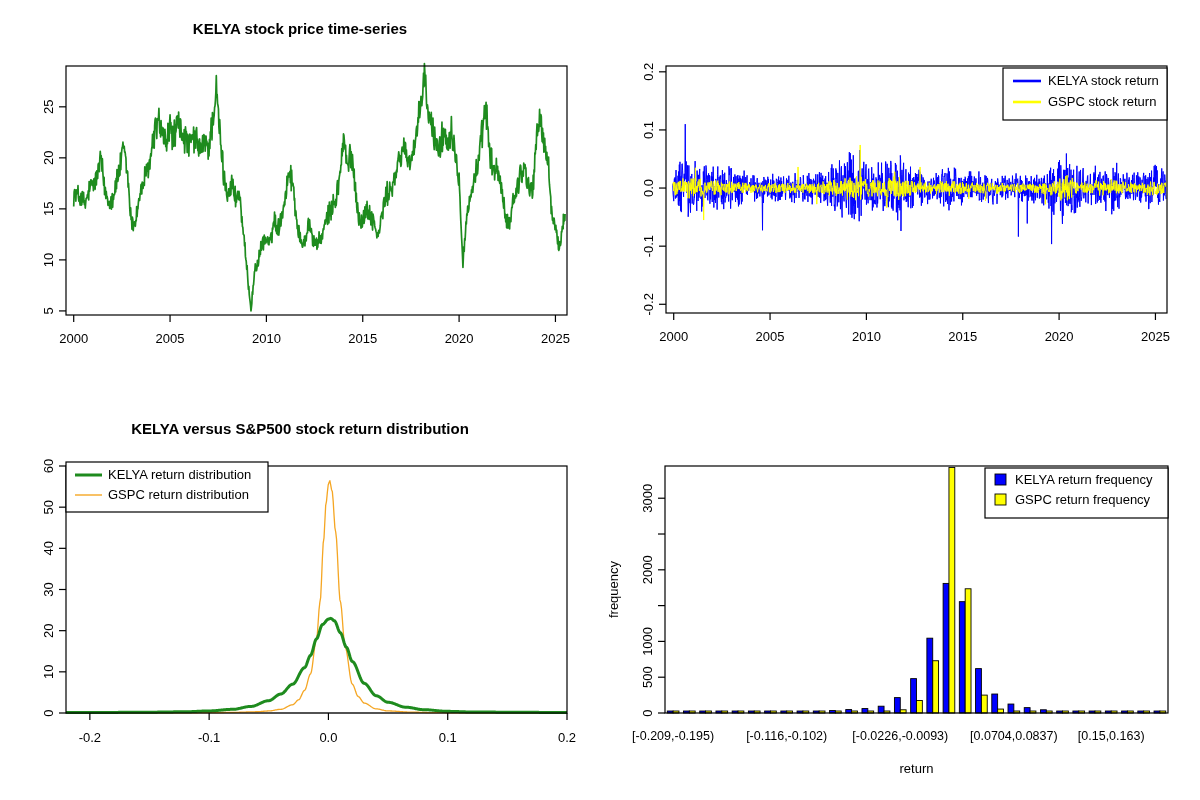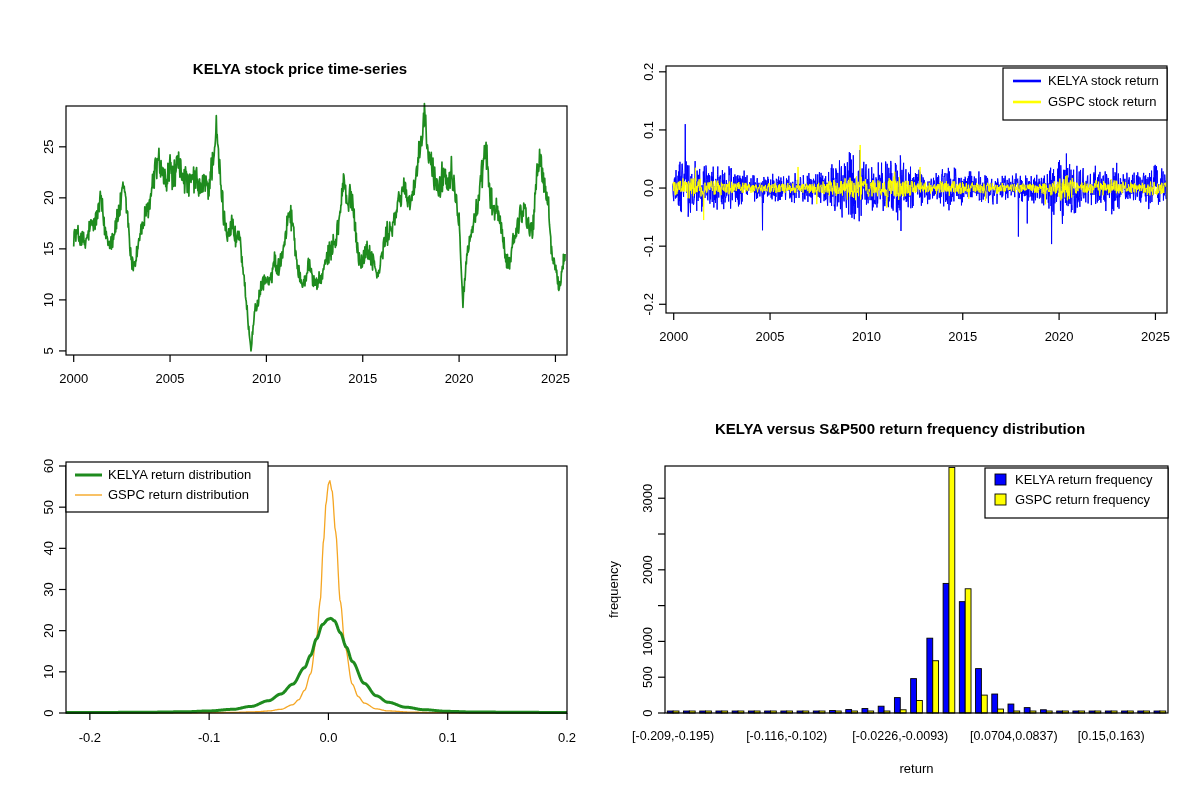--- a/index.html
+++ b/index.html
@@ -1,19 +1,19 @@
 <!DOCTYPE html>
 <html><head>
 <meta charset="utf-8">
 <style>
   html,body{margin:0;padding:0;background:#ffffff;}
   body{width:1200px;height:800px;font-family:"Liberation Sans",sans-serif;color:#000;}
   #grid{position:relative;width:1200px;height:800px;}
   .panel{position:absolute;width:600px;height:400px;}
-  #p1{left:0;top:0;margin-top:40px;} #p2{left:600px;top:0;} #p3{left:0;top:400px;} #p4{left:600px;top:400px;}
+  #p1{left:0;top:0;} #p2{left:600px;top:0;} #p3{left:0;top:400px;} #p4{left:600px;top:400px;}
   .ptitle{position:absolute;left:0;width:600px;text-align:center;top:20px;
           font-size:15px;font-weight:bold;letter-spacing:0px;}
   .svgwrap{position:absolute;left:0;top:0;width:600px;height:400px;}
   svg{display:block;}
   .axlab{font-family:"Liberation Sans",sans-serif;font-size:13px;fill:#000;}
   .leglab{font-family:"Liberation Sans",sans-serif;font-size:13px;fill:#000;}
   .binlab{font-family:"Liberation Sans",sans-serif;font-size:12.5px;fill:#000;}
 </style>
 </head>
 <body>
@@ -85,20 +85,21 @@
             <line x1="413" y1="81" x2="441" y2="81" stroke="#0000FF" stroke-width="2.6"></line>
             <text x="448" y="85" class="leglab" text-anchor="start">KELYA stock return</text>
             <line x1="413" y1="102" x2="441" y2="102" stroke="#FFFF00" stroke-width="2.6"></line>
             <text x="448" y="106" class="leglab" text-anchor="start">GSPC stock return</text>
           </g>
         </svg>
       </div>
   </div>
 
   <div class="panel" id="p3">
+    <div class="ptitle">KELYA versus S&amp;P500 stock return distribution</div>
     <div class="svgwrap">
         <svg id="svg-dist" width="600" height="400">
           <line x1="68" y1="313" x2="565" y2="313" stroke="#bdbdbd" stroke-width="1.6"></line>
           <path d="M66.00 312.92 L66.84 312.92 L67.67 312.92 L68.50 312.92 L69.34 312.92 L70.17 312.92 L71.01 312.92 L71.84 312.92 L72.68 312.92 L73.52 312.92 L74.35 312.92 L75.19 312.92 L76.02 312.92 L76.85 312.92 L77.69 312.92 L78.53 312.92 L79.36 312.92 L80.19 312.92 L81.03 312.92 L81.87 312.92 L82.70 312.92 L83.53 312.92 L84.37 312.92 L85.20 312.92 L86.04 312.92 L86.87 312.92 L87.71 312.92 L88.55 312.92 L89.38 312.92 L90.22 312.92 L91.05 312.92 L91.88 312.92 L92.72 312.92 L93.56 312.92 L94.39 312.92 L95.22 312.92 L96.06 312.92 L96.90 312.92 L97.73 312.92 L98.57 312.92 L99.40 312.92 L100.23 312.92 L101.07 312.92 L101.91 312.92 L102.74 312.92 L103.57 312.92 L104.41 312.92 L105.25 312.92 L106.08 312.92 L106.91 312.92 L107.75 312.92 L108.59 312.92 L109.42 312.92 L110.25 312.92 L111.09 312.92 L111.93 312.92 L112.76 312.92 L113.60 312.92 L114.43 312.92 L115.27 312.92 L116.10 312.92 L116.93 312.92 L117.77 312.92 L118.60 312.92 L119.44 312.91 L120.28 312.91 L121.11 312.91 L121.94 312.91 L122.78 312.91 L123.62 312.91 L124.45 312.91 L125.28 312.91 L126.12 312.91 L126.96 312.90 L127.79 312.90 L128.63 312.90 L129.46 312.90 L130.30 312.90 L131.13 312.90 L131.96 312.90 L132.80 312.90 L133.63 312.89 L134.47 312.89 L135.31 312.89 L136.14 312.89 L136.97 312.89 L137.81 312.89 L138.65 312.89 L139.48 312.88 L140.31 312.88 L141.15 312.88 L141.99 312.88 L142.82 312.88 L143.66 312.88 L144.49 312.88 L145.32 312.88 L146.16 312.88 L146.99 312.88 L147.83 312.88 L148.66 312.88 L149.50 312.88 L150.33 312.88 L151.17 312.88 L152.01 312.88 L152.84 312.87 L153.67 312.87 L154.51 312.87 L155.34 312.87 L156.18 312.87 L157.01 312.87 L157.85 312.87 L158.69 312.86 L159.52 312.86 L160.36 312.86 L161.19 312.86 L162.02 312.85 L162.86 312.85 L163.69 312.85 L164.53 312.85 L165.37 312.84 L166.20 312.84 L167.04 312.84 L167.87 312.83 L168.71 312.83 L169.54 312.83 L170.37 312.83 L171.21 312.82 L172.05 312.82 L172.88 312.82 L173.72 312.81 L174.55 312.81 L175.38 312.81 L176.22 312.81 L177.06 312.81 L177.89 312.80 L178.72 312.80 L179.56 312.80 L180.39 312.80 L181.23 312.80 L182.06 312.80 L182.90 312.80 L183.74 312.79 L184.57 312.79 L185.41 312.79 L186.24 312.79 L187.07 312.79 L187.91 312.79 L188.75 312.79 L189.58 312.78 L190.41 312.78 L191.25 312.77 L192.09 312.77 L192.92 312.76 L193.75 312.76 L194.59 312.75 L195.43 312.75 L196.26 312.74 L197.10 312.73 L197.93 312.73 L198.76 312.72 L199.60 312.71 L200.44 312.71 L201.27 312.70 L202.10 312.70 L202.94 312.69 L203.78 312.69 L204.61 312.68 L205.44 312.68 L206.28 312.68 L207.11 312.67 L207.95 312.67 L208.79 312.67 L209.62 312.67 L210.46 312.67 L211.29 312.66 L212.12 312.66 L212.96 312.65 L213.79 312.64 L214.63 312.63 L215.47 312.62 L216.30 312.61 L217.13 312.60 L217.97 312.58 L218.81 312.57 L219.64 312.55 L220.47 312.54 L221.31 312.52 L222.15 312.51 L222.98 312.49 L223.82 312.48 L224.65 312.46 L225.49 312.45 L226.32 312.44 L227.16 312.43 L227.99 312.42 L228.83 312.41 L229.66 312.40 L230.50 312.39 L231.33 312.39 L232.16 312.38 L233.00 312.38 L233.83 312.38 L234.67 312.37 L235.50 312.36 L236.34 312.35 L237.18 312.33 L238.01 312.31 L238.85 312.29 L239.68 312.26 L240.51 312.24 L241.35 312.21 L242.18 312.18 L243.02 312.15 L243.85 312.12 L244.69 312.08 L245.53 312.05 L246.36 312.02 L247.20 311.99 L248.03 311.96 L248.87 311.93 L249.70 311.90 L250.53 311.87 L251.37 311.85 L252.20 311.83 L253.04 311.81 L253.88 311.79 L254.71 311.78 L255.55 311.77 L256.38 311.77 L257.21 311.76 L258.05 311.74 L258.88 311.70 L259.72 311.65 L260.56 311.58 L261.39 311.50 L262.23 311.41 L263.06 311.33 L263.89 311.24 L264.73 311.16 L265.56 311.09 L266.40 311.03 L267.24 310.98 L268.07 310.95 L268.90 310.94 L269.74 310.91 L270.57 310.84 L271.41 310.74 L272.25 310.61 L273.08 310.46 L273.91 310.29 L274.75 310.12 L275.59 309.95 L276.42 309.78 L277.25 309.63 L278.09 309.50 L278.92 309.40 L279.76 309.32 L280.60 309.30 L281.43 309.25 L282.26 309.09 L283.10 308.82 L283.93 308.48 L284.77 308.08 L285.61 307.64 L286.44 307.17 L287.28 306.69 L288.11 306.23 L288.95 305.80 L289.78 305.42 L290.62 305.11 L291.45 304.89 L292.28 304.78 L293.12 304.68 L293.96 304.15 L294.79 303.31 L295.63 302.30 L296.46 301.29 L297.29 300.44 L298.13 299.92 L298.96 299.73 L299.80 298.84 L300.63 297.29 L301.47 295.38 L302.31 293.42 L303.14 291.73 L303.98 290.62 L304.81 290.28 L305.64 288.95 L306.48 286.38 L307.31 283.11 L308.15 279.69 L308.99 276.65 L309.82 274.55 L310.65 273.85 L311.49 271.49 L312.32 266.33 L313.16 259.53 L314.00 252.23 L314.83 245.59 L315.66 240.77 L316.50 238.90 L317.34 233.79 L318.17 222.22 L319.00 209.85 L319.84 202.32 L320.68 197.28 L321.51 180.11 L322.35 158.92 L323.18 143.10 L324.01 137.85 L324.85 121.57 L325.69 105.30 L326.52 101.12 L327.35 92.40 L328.19 85.04 L329.03 82.47 L329.86 80.70 L330.69 84.78 L331.53 89.63 L332.37 91.85 L333.20 101.37 L334.04 115.38 L334.87 127.59 L335.71 132.00 L336.54 139.14 L337.38 154.01 L338.21 172.09 L339.04 188.88 L339.88 199.89 L340.71 202.58 L341.55 208.93 L342.38 219.44 L343.22 231.19 L344.06 241.29 L344.89 246.81 L345.73 247.86 L346.56 250.99 L347.39 255.93 L348.23 261.98 L349.07 268.43 L349.90 274.58 L350.74 279.72 L351.57 283.15 L352.40 284.20 L353.24 285.03 L354.07 286.85 L354.91 289.25 L355.74 291.83 L356.58 294.17 L357.42 295.87 L358.25 296.53 L359.08 296.88 L359.92 297.79 L360.75 299.04 L361.59 300.42 L362.43 301.70 L363.26 302.67 L364.10 303.11 L364.93 303.18 L365.77 303.39 L366.60 303.72 L367.43 304.15 L368.27 304.67 L369.10 305.23 L369.94 305.83 L370.77 306.43 L371.61 307.02 L372.44 307.57 L373.28 308.05 L374.12 308.44 L374.95 308.72 L375.79 308.87 L376.62 308.89 L377.46 308.95 L378.29 309.06 L379.13 309.20 L379.96 309.38 L380.79 309.58 L381.63 309.79 L382.47 310.01 L383.30 310.22 L384.13 310.42 L384.97 310.60 L385.81 310.75 L386.64 310.86 L387.47 310.93 L388.31 310.94 L389.14 310.95 L389.98 310.96 L390.81 310.99 L391.65 311.02 L392.49 311.05 L393.32 311.09 L394.15 311.14 L394.99 311.19 L395.82 311.25 L396.66 311.31 L397.50 311.37 L398.33 311.43 L399.17 311.49 L400.00 311.56 L400.83 311.62 L401.67 311.69 L402.50 311.75 L403.34 311.81 L404.18 311.87 L405.01 311.93 L405.85 311.98 L406.68 312.02 L407.52 312.07 L408.35 312.10 L409.18 312.13 L410.02 312.15 L410.86 312.17 L411.69 312.18 L412.52 312.18 L413.36 312.18 L414.20 312.19 L415.03 312.20 L415.86 312.21 L416.70 312.23 L417.54 312.25 L418.37 312.27 L419.20 312.29 L420.04 312.31 L420.88 312.33 L421.71 312.36 L422.54 312.38 L423.38 312.41 L424.21 312.43 L425.05 312.46 L425.88 312.49 L426.72 312.51 L427.56 312.53 L428.39 312.56 L429.23 312.58 L430.06 312.60 L430.90 312.62 L431.73 312.63 L432.56 312.65 L433.40 312.66 L434.24 312.66 L435.07 312.67 L435.91 312.67 L436.74 312.67 L437.57 312.67 L438.41 312.68 L439.25 312.68 L440.08 312.68 L440.91 312.69 L441.75 312.70 L442.59 312.70 L443.42 312.71 L444.25 312.72 L445.09 312.73 L445.93 312.73 L446.76 312.74 L447.59 312.75 L448.43 312.76 L449.26 312.77 L450.10 312.78 L450.93 312.79 L451.77 312.79 L452.60 312.80 L453.44 312.81 L454.27 312.81 L455.11 312.82 L455.94 312.82 L456.78 312.83 L457.62 312.83 L458.45 312.83 L459.29 312.84 L460.12 312.84 L460.96 312.84 L461.79 312.84 L462.63 312.84 L463.46 312.84 L464.30 312.84 L465.13 312.84 L465.96 312.84 L466.80 312.84 L467.63 312.84 L468.47 312.84 L469.30 312.84 L470.14 312.85 L470.98 312.85 L471.81 312.85 L472.64 312.85 L473.48 312.85 L474.32 312.85 L475.15 312.86 L475.99 312.86 L476.82 312.86 L477.66 312.86 L478.49 312.86 L479.32 312.87 L480.16 312.87 L481.00 312.87 L481.83 312.87 L482.66 312.87 L483.50 312.88 L484.33 312.88 L485.17 312.88 L486.00 312.88 L486.84 312.89 L487.68 312.89 L488.51 312.89 L489.35 312.89 L490.18 312.89 L491.02 312.90 L491.85 312.90 L492.69 312.90 L493.52 312.90 L494.36 312.90 L495.19 312.90 L496.03 312.91 L496.86 312.91 L497.69 312.91 L498.53 312.91 L499.37 312.91 L500.20 312.91 L501.03 312.91 L501.87 312.91 L502.71 312.92 L503.54 312.92 L504.38 312.92 L505.21 312.92 L506.05 312.92 L506.88 312.92 L507.72 312.92 L508.55 312.92 L509.38 312.92 L510.22 312.92 L511.06 312.92 L511.89 312.92 L512.73 312.92 L513.56 312.92 L514.39 312.92 L515.23 312.92 L516.07 312.92 L516.90 312.92 L517.73 312.92 L518.57 312.92 L519.40 312.92 L520.24 312.92 L521.08 312.92 L521.91 312.92 L522.75 312.92 L523.58 312.93 L524.41 312.93 L525.25 312.93 L526.09 312.93 L526.92 312.93 L527.76 312.93 L528.59 312.93 L529.42 312.93 L530.26 312.93 L531.10 312.93 L531.93 312.93 L532.76 312.93 L533.60 312.93 L534.43 312.94 L535.27 312.94 L536.11 312.94 L536.94 312.94 L537.77 312.94 L538.61 312.94 L539.44 312.94 L540.28 312.94 L541.12 312.94 L541.95 312.94 L542.79 312.94 L543.62 312.94 L544.46 312.95 L545.29 312.95 L546.13 312.95 L546.96 312.95 L547.80 312.95 L548.63 312.95 L549.47 312.95 L550.30 312.95 L551.13 312.95 L551.97 312.95 L552.80 312.95 L553.64 312.95 L554.47 312.95 L555.31 312.95 L556.14 312.96 L556.98 312.96 L557.82 312.96 L558.65 312.96 L559.49 312.96 L560.32 312.96 L561.15 312.96 L561.99 312.96 L562.83 312.96 L563.66 312.96 L564.50 312.96 L565.33 312.96 L566.16 312.96 L567.00 312.96 " fill="none" stroke="#F5A623" stroke-width="1.3" stroke-linejoin="round"></path>
           <path d="M66.00 312.59 L66.84 312.59 L67.67 312.59 L68.50 312.59 L69.34 312.59 L70.17 312.58 L71.01 312.58 L71.84 312.58 L72.68 312.58 L73.52 312.57 L74.35 312.57 L75.19 312.57 L76.02 312.56 L76.85 312.56 L77.69 312.56 L78.53 312.55 L79.36 312.55 L80.19 312.54 L81.03 312.54 L81.87 312.54 L82.70 312.53 L83.53 312.53 L84.37 312.52 L85.20 312.52 L86.04 312.51 L86.87 312.50 L87.71 312.50 L88.55 312.49 L89.38 312.49 L90.22 312.48 L91.05 312.48 L91.88 312.47 L92.72 312.47 L93.56 312.46 L94.39 312.46 L95.22 312.45 L96.06 312.45 L96.90 312.44 L97.73 312.44 L98.57 312.43 L99.40 312.43 L100.23 312.42 L101.07 312.42 L101.91 312.41 L102.74 312.41 L103.57 312.41 L104.41 312.40 L105.25 312.40 L106.08 312.40 L106.91 312.39 L107.75 312.39 L108.59 312.39 L109.42 312.39 L110.25 312.39 L111.09 312.38 L111.93 312.38 L112.76 312.38 L113.60 312.38 L114.43 312.38 L115.27 312.38 L116.10 312.38 L116.93 312.38 L117.77 312.38 L118.60 312.37 L119.44 312.37 L120.28 312.36 L121.11 312.36 L121.94 312.35 L122.78 312.35 L123.62 312.34 L124.45 312.34 L125.28 312.33 L126.12 312.33 L126.96 312.32 L127.79 312.31 L128.63 312.31 L129.46 312.30 L130.30 312.29 L131.13 312.28 L131.96 312.28 L132.80 312.27 L133.63 312.26 L134.47 312.26 L135.31 312.25 L136.14 312.24 L136.97 312.23 L137.81 312.23 L138.65 312.22 L139.48 312.22 L140.31 312.21 L141.15 312.21 L141.99 312.20 L142.82 312.20 L143.66 312.19 L144.49 312.19 L145.32 312.18 L146.16 312.18 L146.99 312.18 L147.83 312.18 L148.66 312.18 L149.50 312.18 L150.33 312.18 L151.17 312.17 L152.01 312.17 L152.84 312.17 L153.67 312.16 L154.51 312.15 L155.34 312.15 L156.18 312.14 L157.01 312.13 L157.85 312.12 L158.69 312.11 L159.52 312.10 L160.36 312.09 L161.19 312.07 L162.02 312.06 L162.86 312.05 L163.69 312.03 L164.53 312.02 L165.37 312.01 L166.20 311.99 L167.04 311.98 L167.87 311.96 L168.71 311.95 L169.54 311.93 L170.37 311.92 L171.21 311.91 L172.05 311.89 L172.88 311.88 L173.72 311.87 L174.55 311.85 L175.38 311.84 L176.22 311.83 L177.06 311.82 L177.89 311.81 L178.72 311.80 L179.56 311.79 L180.39 311.79 L181.23 311.78 L182.06 311.77 L182.90 311.77 L183.74 311.77 L184.57 311.77 L185.41 311.76 L186.24 311.76 L187.07 311.75 L187.91 311.74 L188.75 311.72 L189.58 311.69 L190.41 311.67 L191.25 311.64 L192.09 311.60 L192.92 311.57 L193.75 311.53 L194.59 311.49 L195.43 311.45 L196.26 311.40 L197.10 311.36 L197.93 311.32 L198.76 311.27 L199.60 311.23 L200.44 311.19 L201.27 311.15 L202.10 311.11 L202.94 311.08 L203.78 311.05 L204.61 311.02 L205.44 310.99 L206.28 310.97 L207.11 310.96 L207.95 310.95 L208.79 310.94 L209.62 310.94 L210.46 310.93 L211.29 310.90 L212.12 310.87 L212.96 310.83 L213.79 310.78 L214.63 310.72 L215.47 310.66 L216.30 310.59 L217.13 310.51 L217.97 310.43 L218.81 310.35 L219.64 310.27 L220.47 310.18 L221.31 310.09 L222.15 310.01 L222.98 309.92 L223.82 309.84 L224.65 309.76 L225.49 309.68 L226.32 309.61 L227.16 309.54 L227.99 309.48 L228.83 309.43 L229.66 309.38 L230.50 309.35 L231.33 309.32 L232.16 309.30 L233.00 309.30 L233.83 309.28 L234.67 309.22 L235.50 309.14 L236.34 309.03 L237.18 308.90 L238.01 308.74 L238.85 308.57 L239.68 308.39 L240.51 308.20 L241.35 308.00 L242.18 307.80 L243.02 307.60 L243.85 307.40 L244.69 307.21 L245.53 307.04 L246.36 306.87 L247.20 306.73 L248.03 306.61 L248.87 306.52 L249.70 306.45 L250.53 306.42 L251.37 306.40 L252.20 306.32 L253.04 306.18 L253.88 305.99 L254.71 305.74 L255.55 305.45 L256.38 305.12 L257.21 304.76 L258.05 304.38 L258.88 303.99 L259.72 303.59 L260.56 303.19 L261.39 302.79 L262.23 302.41 L263.06 302.04 L263.89 301.71 L264.73 301.40 L265.56 301.14 L266.40 300.93 L267.24 300.77 L268.07 300.68 L268.90 300.65 L269.74 300.53 L270.57 300.25 L271.41 299.83 L272.25 299.31 L273.08 298.70 L273.91 298.04 L274.75 297.36 L275.59 296.67 L276.42 296.01 L277.25 295.40 L278.09 294.88 L278.92 294.46 L279.76 294.18 L280.60 294.07 L281.43 293.96 L282.26 293.61 L283.10 293.04 L283.93 292.29 L284.77 291.41 L285.61 290.44 L286.44 289.42 L287.28 288.38 L288.11 287.38 L288.95 286.44 L289.78 285.62 L290.62 284.94 L291.45 284.46 L292.28 284.21 L293.12 284.11 L293.96 283.63 L294.79 282.77 L295.63 281.61 L296.46 280.20 L297.29 278.62 L298.13 276.94 L298.96 275.21 L299.80 273.51 L300.63 271.91 L301.47 270.48 L302.31 269.27 L303.14 268.37 L303.98 267.84 L304.81 267.66 L305.64 266.66 L306.48 264.73 L307.31 262.28 L308.15 259.71 L308.99 257.44 L309.82 255.86 L310.65 255.35 L311.49 254.24 L312.32 251.81 L313.16 248.61 L314.00 245.17 L314.83 242.05 L315.66 239.78 L316.50 238.90 L317.34 238.13 L318.17 236.14 L319.00 233.41 L319.84 230.41 L320.68 227.60 L321.51 225.48 L322.35 224.51 L323.18 224.28 L324.01 223.59 L324.85 222.61 L325.69 221.50 L326.52 220.43 L327.35 219.60 L328.19 219.17 L329.03 219.01 L329.86 218.61 L330.69 218.32 L331.53 218.57 L332.37 219.31 L333.20 220.15 L334.04 220.72 L334.87 221.00 L335.71 222.27 L336.54 224.31 L337.38 226.76 L338.21 229.20 L339.04 231.25 L339.88 232.51 L340.71 232.87 L341.55 234.22 L342.38 236.59 L343.22 239.50 L344.06 242.47 L344.89 245.04 L345.73 246.73 L346.56 247.20 L347.39 248.37 L348.23 250.62 L349.07 253.47 L349.90 256.47 L350.74 259.13 L351.57 260.97 L352.40 261.55 L353.24 261.94 L354.07 262.87 L354.91 264.25 L355.74 265.98 L356.58 267.99 L357.42 270.17 L358.25 272.45 L359.08 274.73 L359.92 276.91 L360.75 278.92 L361.59 280.66 L362.43 282.03 L363.26 282.96 L364.10 283.35 L364.93 283.49 L365.77 283.93 L366.60 284.64 L367.43 285.57 L368.27 286.67 L369.10 287.89 L369.94 289.16 L370.77 290.46 L371.61 291.72 L372.44 292.89 L373.28 293.92 L374.12 294.76 L374.95 295.36 L375.79 295.68 L376.62 295.74 L377.46 295.93 L378.29 296.27 L379.13 296.74 L379.96 297.30 L380.79 297.93 L381.63 298.61 L382.47 299.30 L383.30 299.98 L384.13 300.62 L384.97 301.19 L385.81 301.67 L386.64 302.03 L387.47 302.25 L388.31 302.30 L389.14 302.35 L389.98 302.45 L390.81 302.61 L391.65 302.81 L392.49 303.05 L393.32 303.32 L394.15 303.62 L394.99 303.94 L395.82 304.28 L396.66 304.62 L397.50 304.96 L398.33 305.31 L399.17 305.64 L400.00 305.96 L400.83 306.25 L401.67 306.52 L402.50 306.75 L403.34 306.95 L404.18 307.10 L405.01 307.20 L405.85 307.24 L406.68 307.25 L407.52 307.29 L408.35 307.36 L409.18 307.45 L410.02 307.56 L410.86 307.69 L411.69 307.83 L412.52 307.99 L413.36 308.15 L414.20 308.32 L415.03 308.50 L415.86 308.67 L416.70 308.84 L417.54 309.00 L418.37 309.15 L419.20 309.29 L420.04 309.42 L420.88 309.52 L421.71 309.61 L422.54 309.67 L423.38 309.70 L424.21 309.71 L425.05 309.72 L425.88 309.74 L426.72 309.77 L427.56 309.81 L428.39 309.86 L429.23 309.92 L430.06 309.98 L430.90 310.05 L431.73 310.13 L432.56 310.20 L433.40 310.29 L434.24 310.37 L435.07 310.46 L435.91 310.54 L436.74 310.63 L437.57 310.71 L438.41 310.80 L439.25 310.88 L440.08 310.96 L440.91 311.03 L441.75 311.10 L442.59 311.16 L443.42 311.21 L444.25 311.26 L445.09 311.30 L445.93 311.33 L446.76 311.35 L447.59 311.35 L448.43 311.35 L449.26 311.36 L450.10 311.37 L450.93 311.38 L451.77 311.40 L452.60 311.42 L453.44 311.44 L454.27 311.47 L455.11 311.49 L455.94 311.52 L456.78 311.55 L457.62 311.58 L458.45 311.62 L459.29 311.65 L460.12 311.68 L460.96 311.71 L461.79 311.74 L462.63 311.78 L463.46 311.81 L464.30 311.83 L465.13 311.86 L465.96 311.88 L466.80 311.91 L467.63 311.93 L468.47 311.94 L469.30 311.96 L470.14 311.96 L470.98 311.97 L471.81 311.97 L472.64 311.97 L473.48 311.97 L474.32 311.97 L475.15 311.98 L475.99 311.98 L476.82 311.98 L477.66 311.99 L478.49 311.99 L479.32 312.00 L480.16 312.00 L481.00 312.01 L481.83 312.01 L482.66 312.02 L483.50 312.02 L484.33 312.03 L485.17 312.04 L486.00 312.04 L486.84 312.05 L487.68 312.06 L488.51 312.07 L489.35 312.07 L490.18 312.08 L491.02 312.09 L491.85 312.09 L492.69 312.10 L493.52 312.11 L494.36 312.11 L495.19 312.12 L496.03 312.13 L496.86 312.13 L497.69 312.14 L498.53 312.15 L499.37 312.15 L500.20 312.16 L501.03 312.16 L501.87 312.16 L502.71 312.17 L503.54 312.17 L504.38 312.17 L505.21 312.17 L506.05 312.18 L506.88 312.18 L507.72 312.18 L508.55 312.18 L509.38 312.18 L510.22 312.18 L511.06 312.18 L511.89 312.19 L512.73 312.19 L513.56 312.19 L514.39 312.20 L515.23 312.20 L516.07 312.21 L516.90 312.21 L517.73 312.22 L518.57 312.22 L519.40 312.23 L520.24 312.24 L521.08 312.24 L521.91 312.25 L522.75 312.26 L523.58 312.27 L524.41 312.27 L525.25 312.28 L526.09 312.29 L526.92 312.29 L527.76 312.30 L528.59 312.31 L529.42 312.31 L530.26 312.32 L531.10 312.33 L531.93 312.33 L532.76 312.34 L533.60 312.35 L534.43 312.35 L535.27 312.36 L536.11 312.36 L536.94 312.37 L537.77 312.37 L538.61 312.37 L539.44 312.38 L540.28 312.38 L541.12 312.38 L541.95 312.38 L542.79 312.38 L543.62 312.38 L544.46 312.38 L545.29 312.39 L546.13 312.39 L546.96 312.39 L547.80 312.39 L548.63 312.40 L549.47 312.40 L550.30 312.41 L551.13 312.41 L551.97 312.42 L552.80 312.43 L553.64 312.43 L554.47 312.44 L555.31 312.45 L556.14 312.45 L556.98 312.46 L557.82 312.47 L558.65 312.47 L559.49 312.48 L560.32 312.48 L561.15 312.49 L561.99 312.49 L562.83 312.50 L563.66 312.50 L564.50 312.50 L565.33 312.50 L566.16 312.51 L567.00 312.51 " fill="none" stroke="#1E8B1E" stroke-width="3" stroke-linejoin="round"></path>
           <rect x="66" y="66" width="501" height="247" fill="none" stroke="#000" stroke-width="1.2"></rect>
           <line x1="66" y1="313" x2="59" y2="313" stroke="#000" stroke-width="1.2"></line>
           <text x="53" y="313" class="axlab" text-anchor="middle" transform="rotate(-90 53 313)">0</text>
           <line x1="66" y1="271.8333333333333" x2="59" y2="271.8333333333333" stroke="#000" stroke-width="1.2"></line>
           <text x="53" y="271.8333333333333" class="axlab" text-anchor="middle" transform="rotate(-90 53 271.8333333333333)">10</text>
@@ -127,21 +128,20 @@
             <line x1="75" y1="75" x2="102" y2="75" stroke="#1E8B1E" stroke-width="3"></line>
             <text x="108" y="79" class="leglab" text-anchor="start">KELYA return distribution</text>
             <line x1="75" y1="95" x2="102" y2="95" stroke="#F5A623" stroke-width="1.4"></line>
             <text x="108" y="99" class="leglab" text-anchor="start">GSPC return distribution</text>
           </g>
         </svg>
       </div>
   </div>
 
   <div class="panel" id="p4">
-    <div class="ptitle">KELYA versus S&amp;P500 return frequency distribution</div>
     <div class="svgwrap">
         <svg id="svg-freq" width="600" height="400">
           <rect x="67.27" y="311.00" width="5.84" height="2.00" fill="#0000FF" stroke="#000" stroke-width="0.9"></rect>
           <rect x="73.11" y="311.00" width="5.84" height="2.00" fill="#FFFF00" stroke="#000" stroke-width="0.9"></rect>
           <rect x="83.50" y="311.00" width="5.84" height="2.00" fill="#0000FF" stroke="#000" stroke-width="0.9"></rect>
           <rect x="89.34" y="311.00" width="5.84" height="2.00" fill="#FFFF00" stroke="#000" stroke-width="0.9"></rect>
           <rect x="99.72" y="311.00" width="5.84" height="2.00" fill="#0000FF" stroke="#000" stroke-width="0.9"></rect>
           <rect x="105.56" y="311.00" width="5.84" height="2.00" fill="#FFFF00" stroke="#000" stroke-width="0.9"></rect>
           <rect x="115.95" y="311.00" width="5.84" height="2.00" fill="#0000FF" stroke="#000" stroke-width="0.9"></rect>
           <rect x="121.79" y="311.00" width="5.84" height="2.00" fill="#FFFF00" stroke="#000" stroke-width="0.9"></rect>

